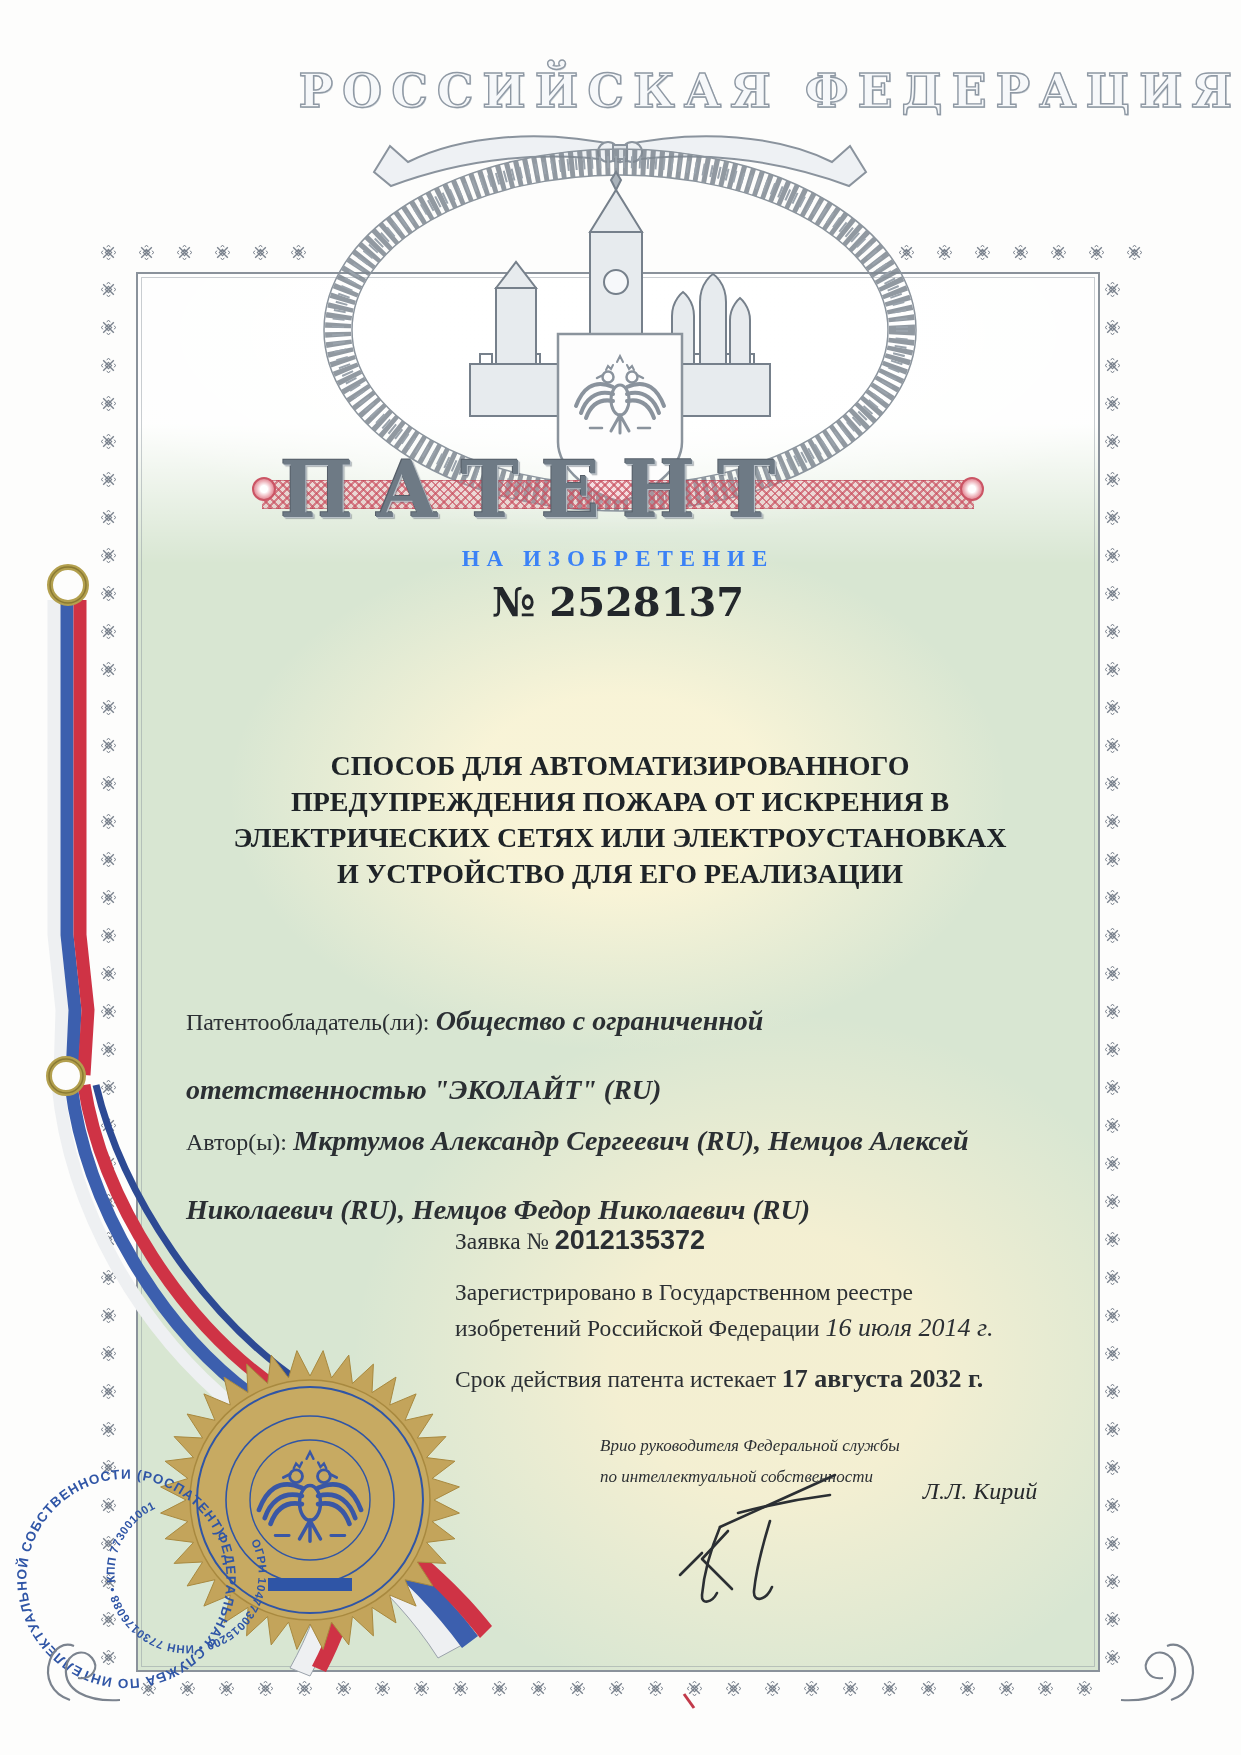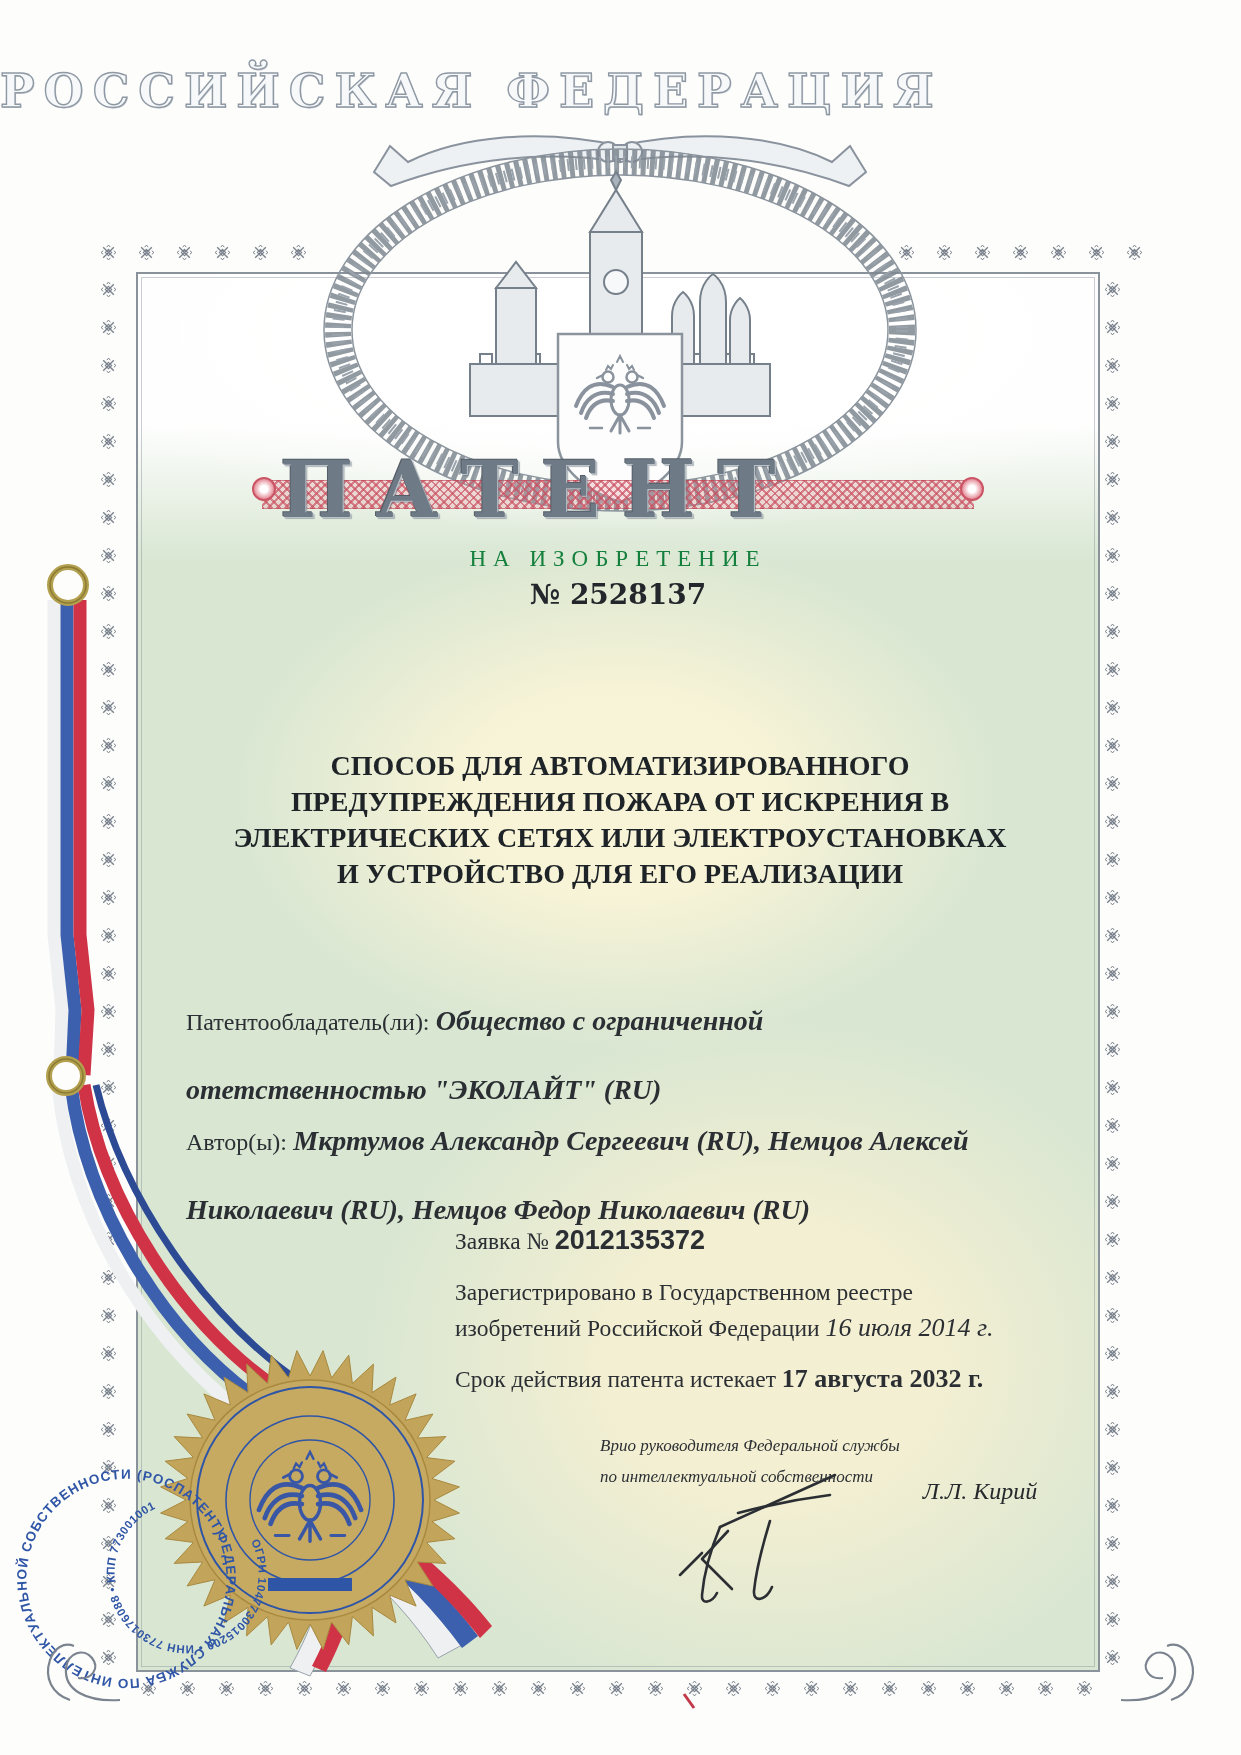--- a/index.html
+++ b/index.html
@@ -1,20 +1,20 @@
 <!DOCTYPE html>
 <html><head>
 <meta charset="utf-8">
 <style>
   html,body{margin:0;padding:0;background:#ffffff;}
   .page{position:relative;width:1241px;height:1755px;margin:0 auto;background:#fdfdfc;overflow:hidden;
         font-family:"Liberation Serif","DejaVu Serif",serif;color:#26292c;}
 
   
-  .country{position:absolute;top:64px;left:0;width:100%;text-align:left;
+  .country{position:absolute;top:64px;left:0;width:100%;text-align:right;
     font-family:"DejaVu Serif",serif;font-weight:bold;font-size:46px;letter-spacing:9px;
     color:#f6f8fa;-webkit-text-stroke:1.4px #8f99a4;text-shadow:1px 1px 0 #c7ced4;}
 
   
   .panel{position:absolute;left:136px;top:272px;width:964px;height:1400px;z-index:1;
     border:2px solid #8a929b;box-sizing:border-box;
     background:
       linear-gradient(180deg,rgba(255,255,255,.97) 0 150px,rgba(255,255,255,0) 290px),
       radial-gradient(ellipse 560px 200px at 50% 60px,rgba(255,255,255,.96) 45%,rgba(255,255,255,0) 100%),
       radial-gradient(ellipse 500px 330px at 50% 520px,rgba(249,244,215,.97) 30%,rgba(249,244,215,0) 78%),
@@ -38,23 +38,23 @@
       rgba(228,140,150,.28);
     border-top:1px solid rgba(185,60,78,.55);border-bottom:1px solid rgba(185,60,78,.55);}
   .rosette{position:absolute;top:-4px;width:24px;height:24px;border-radius:50%;
     border:2px solid #cb5565;background:radial-gradient(circle,#fff 25%,#eba6af 60%,#cb5565 100%);box-sizing:border-box;}
   .rosette.l{left:-10px;} .rosette.r{right:-10px;}
   .patent-text{position:relative;font-family:"DejaVu Serif",serif;font-weight:bold;font-size:78px;line-height:100px;
     letter-spacing:.28em;margin-left:.28em;color:#6e7a85;
     text-shadow:1px 1px 0 #b9c1c8,-1px -1px 0 #555e68,2px 2px 1px rgba(90,100,110,.45);}
 
   .subtitle{position:absolute;left:136px;top:546px;width:964px;z-index:3;text-align:center;
-    font-weight:normal;font-size:23px;letter-spacing:7px;color:#15803d;}
+    font-weight:bold;font-size:23px;letter-spacing:7px;color:#3b82f6;}
   .docnum{position:absolute;left:136px;top:578px;width:964px;z-index:3;text-align:center;
-    font-family:"DejaVu Serif",serif;font-weight:bold;font-size:28px;color:#23272b;}
+    font-family:"DejaVu Serif",serif;font-weight:bold;font-size:40px;color:#23272b;}
 
   
   .title{position:absolute;left:150px;top:748px;width:940px;z-index:3;text-align:center;
     font-family:"Liberation Serif",serif;font-weight:bold;font-size:28px;line-height:36px;color:#1e2327;}
 
   
   .para{position:absolute;z-index:3;font-size:25px;line-height:68px;color:#2b2f33;}
   .para .lbl{font-size:24px;}
   .para .val{font-weight:bold;font-style:italic;font-size:28px;}
   .patentee{left:186px;top:962px;width:740px;}

